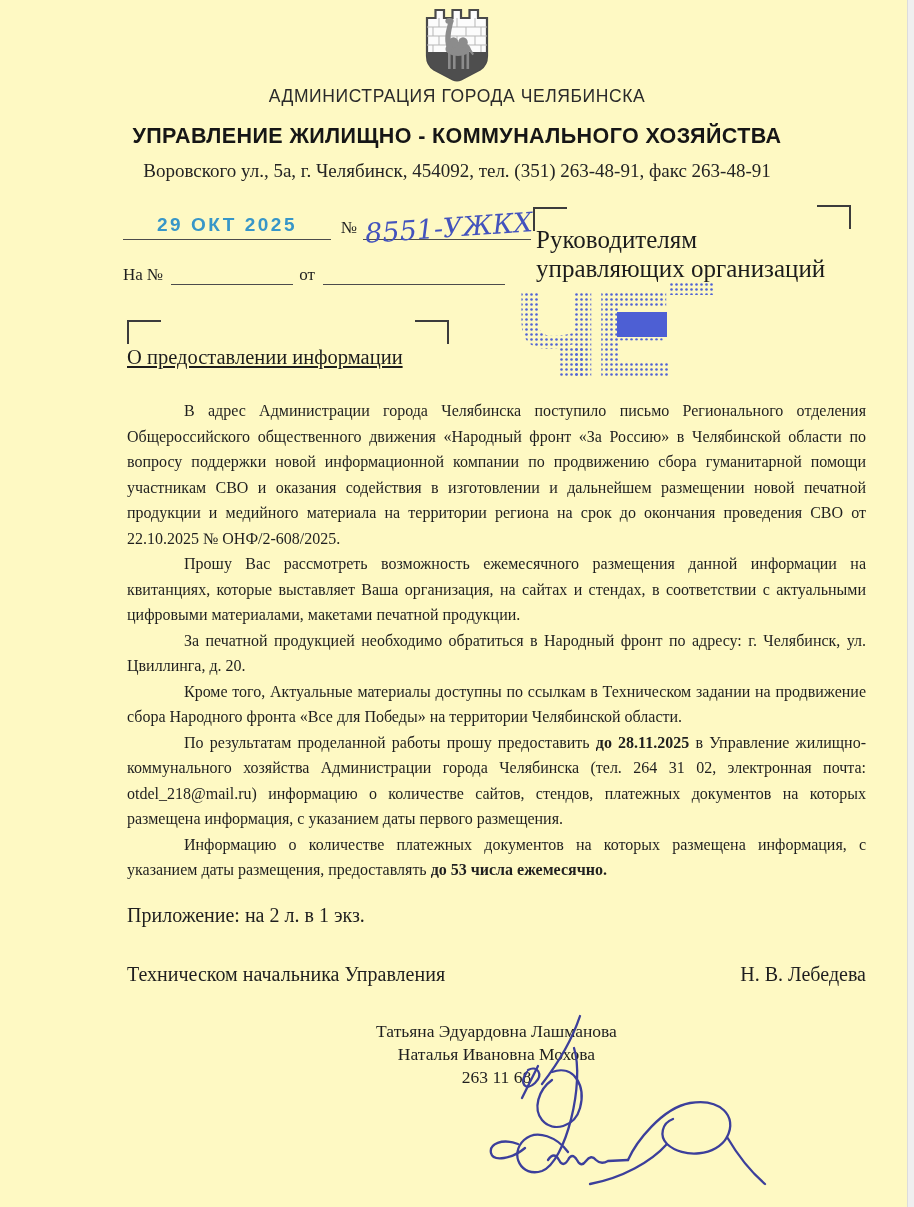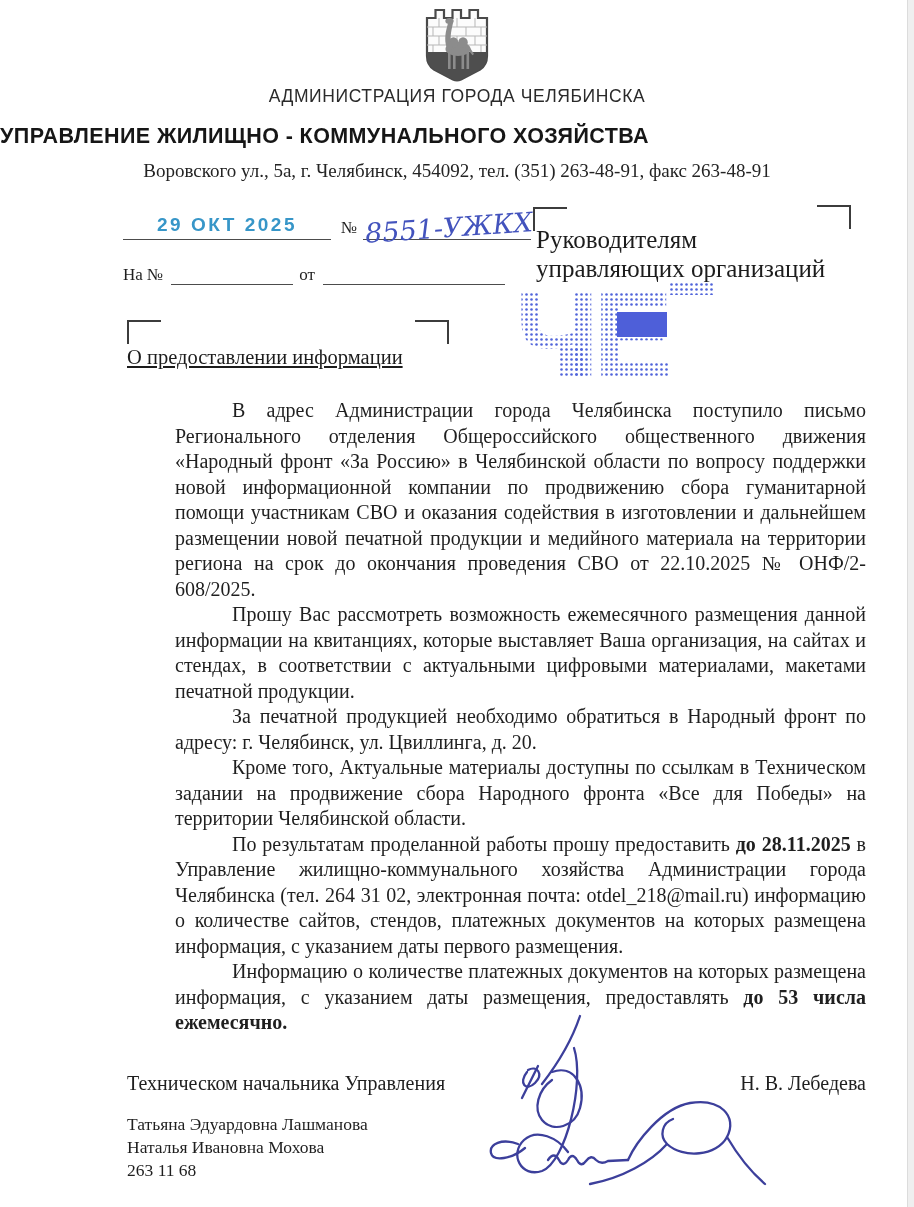--- a/index.html
+++ b/index.html
@@ -1,41 +1,41 @@
 <!DOCTYPE html>
 <html><head>
 <meta charset="utf-8">
 <style>
   * { margin:0; padding:0; box-sizing:border-box; }
   html,body { background:#e9e9e9; }
   .page {
     position:relative;
     width:914px; height:1207px;
     margin:0 auto;
-    background:#ffffff;
+    background:#fef9c3;
     font-family:"Liberation Serif", serif;
     color:#1f1f1f;
     overflow:hidden;
   }
   .page-edge {
     position:absolute; right:0; top:0; width:7px; height:100%;
     background:#efefef; border-left:1px solid #dcdcdc;
   }
 
   
   .emblem { position:absolute; left:423px; top:5px; }
   .org-line {
     position:absolute; top:86px; left:0; width:100%;
     text-align:center;
     font-family:"Liberation Sans", sans-serif;
     font-size:17.5px; letter-spacing:.6px; color:#2a2a2a;
   }
   .dept-line {
     position:absolute; top:124px; left:0; width:100%;
-    text-align:left;
+    text-align:center;
     font-family:"Liberation Sans", sans-serif;
     font-weight:bold; font-size:21.5px; letter-spacing:.4px; color:#161616;
   }
   .addr-line {
     position:absolute; top:160px; left:0; width:100%;
     text-align:center;
     font-size:19px; color:#242424;
   }
 
   
@@ -83,30 +83,30 @@
 
   
   .subject-block { position:absolute; left:127px; top:320px; width:322px; }
   .subject-text { margin-top:26px; font-size:20.5px; color:#1c1c1c;text-decoration:underline; }
 
   
   .flow {
     position:absolute; left:127px; top:398px; width:739px;
   }
   .para {
-    font-size:20px; line-height:25.5px;
-    text-align:justify; text-indent:57px;margin-left:48px;
+    font-size:16px; line-height:25.5px;
+    text-align:justify; text-indent:57px;
   }
   .para .b { font-weight:bold; }
   .attachment { margin-top:21px; font-size:20px; }
   .sig-row {
     margin-top:36px; display:flex; justify-content:space-between;
     font-size:20px;
   }
-  .executors { margin-top:18px; font-size:17.5px; line-height:23px; }
+  .executors { margin-top:34px; font-size:17.5px; line-height:23px;text-align:center; }
 
   .signature-svg { position:absolute; left:432px; top:1012px; }
 </style>
 </head>
 <body>
 
 <div class="page">
 
   <div class="emblem">
     <svg width="68" height="78" viewBox="0 0 68 78">
@@ -204,20 +204,21 @@
   <div class="flow">
     <div>
         <p class="para"><span>В адрес Администрации города Челябинска поступило письмо Регионального отделения Общероссийского общественного движения «Народный фронт «За Россию» в Челябинской области по вопросу поддержки новой информационной компании по продвижению сбора гуманитарной помощи участникам СВО и оказания содействия в изготовлении и дальнейшем размещении новой печатной продукции и медийного материала на территории региона на срок до окончания проведения СВО от 22.10.2025 № ОНФ/2-608/2025.</span></p>
         <p class="para"><span>Прошу Вас рассмотреть возможность ежемесячного размещения данной информации на квитанциях, которые выставляет Ваша организация, на сайтах и стендах, в соответствии с актуальными цифровыми материалами, макетами печатной продукции.</span></p>
         <p class="para"><span>За печатной продукцией необходимо обратиться в Народный фронт по адресу: г. Челябинск, ул. Цвиллинга, д. 20.</span></p>
         <p class="para"><span>Кроме того, Актуальные материалы доступны по ссылкам в Техническом задании на продвижение сбора Народного фронта «Все для Победы» на территории Челябинской области.</span></p>
         <p class="para"><span>По результатам проделанной работы прошу предоставить </span><span class="b">до 28.11.2025</span><span> в Управление жилищно-коммунального хозяйства Администрации города Челябинска (тел. 264 31 02, электронная почта: otdel_218@mail.ru) информацию о количестве сайтов, стендов, платежных документов на которых размещена информация, с указанием даты первого размещения.</span></p>
         <p class="para"><span>Информацию о количестве платежных документов на которых размещена информация, с указанием даты размещения, предоставлять </span><span class="b">до 53 числа ежемесячно.</span></p>
       </div>
 
+    <div class="attachment">Приложение: на 2 л. в 1 экз.</div>
 
     <div class="sig-row">
       <span>Техническом начальника Управления</span>
       <span>Н. В. Лебедева</span>
     </div>
 
     <div class="executors">
       <div>Татьяна Эдуардовна Лашманова</div>
       <div>Наталья Ивановна Мохова</div>
       <div>263 11 68</div>

